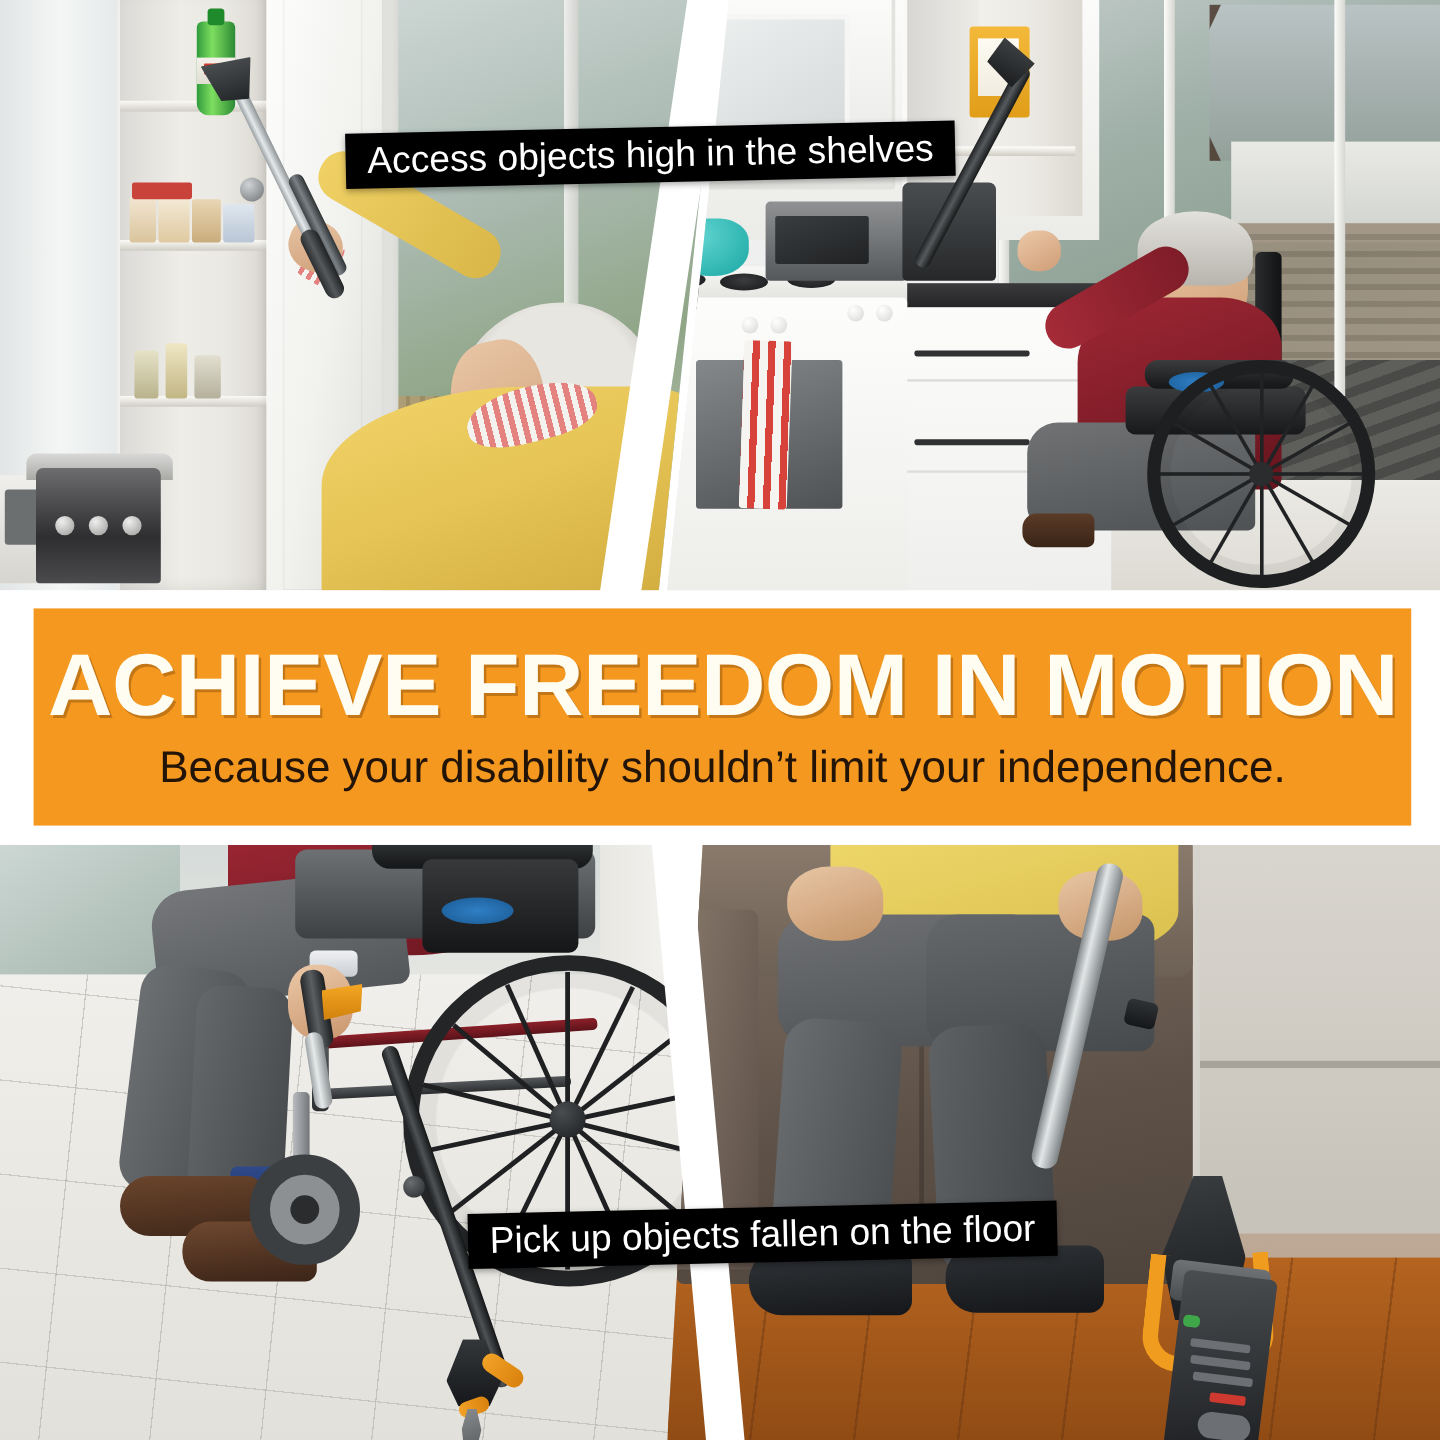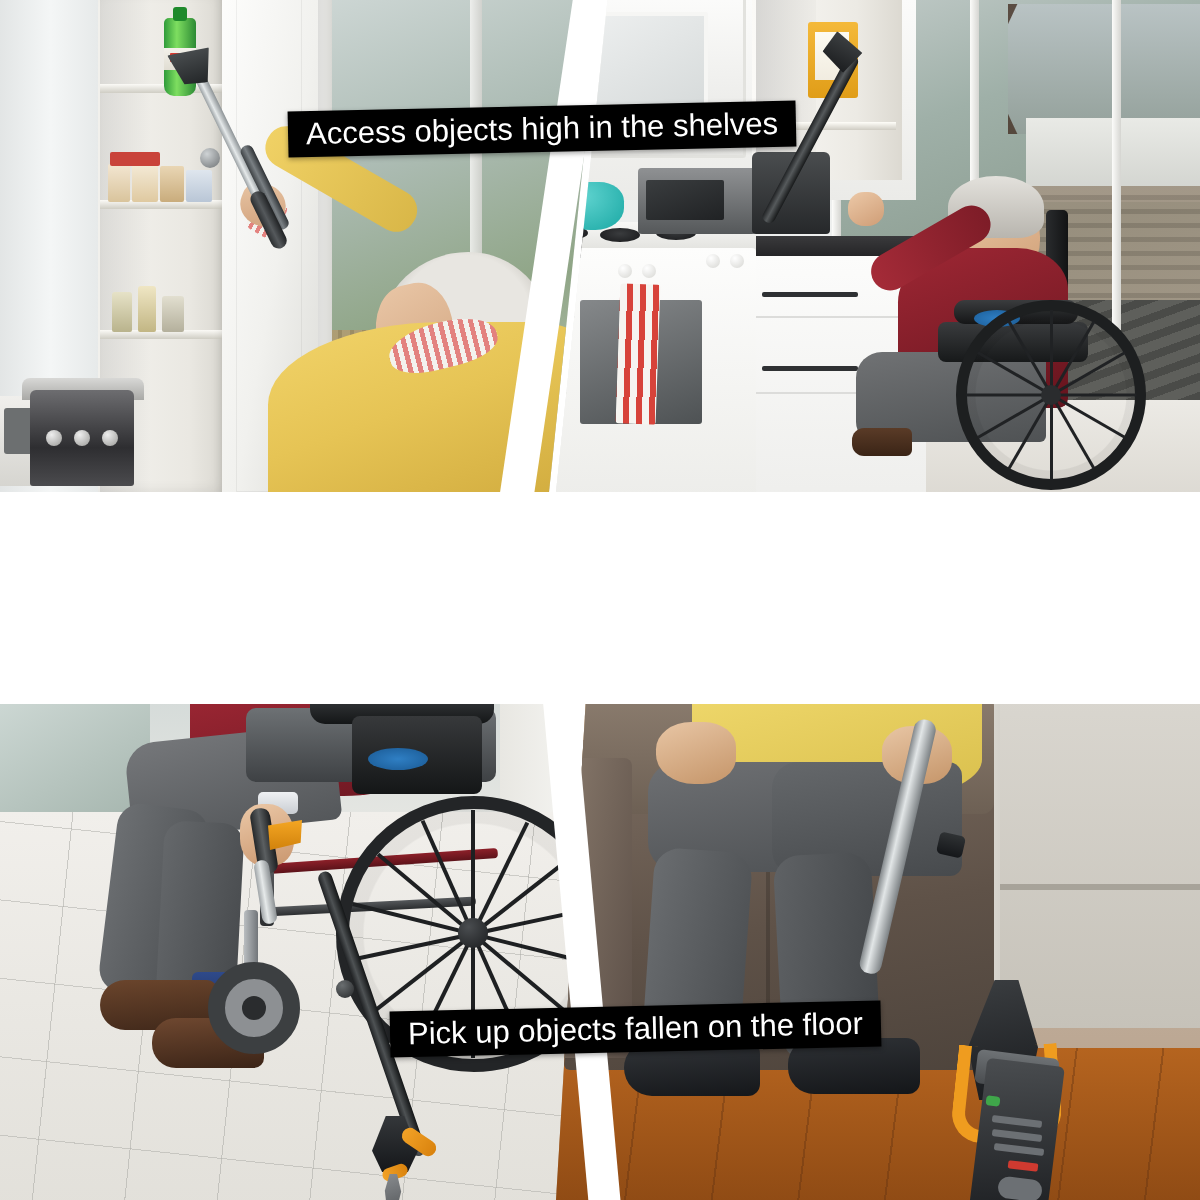--- a/index.html
+++ b/index.html
@@ -626,17 +626,21 @@
       <div class="br-rem-btn" style="left:436px;top:428px;width:50px;height:7px;transform:rotate(7deg);"></div>
       <div class="br-rem-btn" style="left:438px;top:442px;width:50px;height:7px;transform:rotate(7deg);"></div>
       <div class="br-rem-red"></div>
       <div class="br-rem-btn" style="left:442px;top:474px;width:44px;height:22px;border-radius:11px;transform:rotate(7deg);"></div>
     </div>
   </div>
 
   <div class="divider" id="div-top"></div>
   <div class="divider" id="div-bottom"></div>
 
+  <div id="banner" style="background: rgb(245, 152, 31);">
+    <div id="banner-headline" style="color: rgb(255, 253, 242);">ACHIEVE FREEDOM IN MOTION</div>
+    <div id="banner-subtitle" style="color: rgb(35, 20, 8);">Because your disability shouldn’t limit your independence.</div>
+  </div>
 
   <div class="caption" id="caption-top" style="background: rgb(0, 0, 0); color: rgb(255, 255, 255);">Access objects high in the shelves</div>
   <div class="caption" id="caption-bottom" style="background: rgb(0, 0, 0); color: rgb(255, 255, 255);">Pick up objects fallen on the floor</div>
 
 </div>
 
 </body></html>

